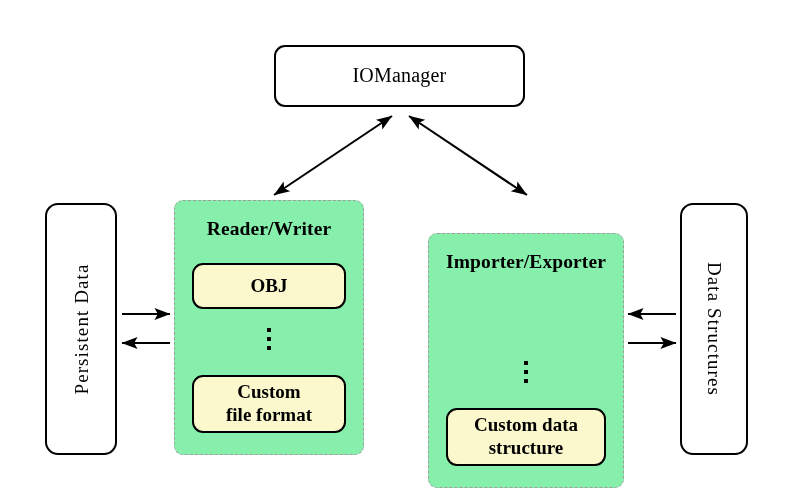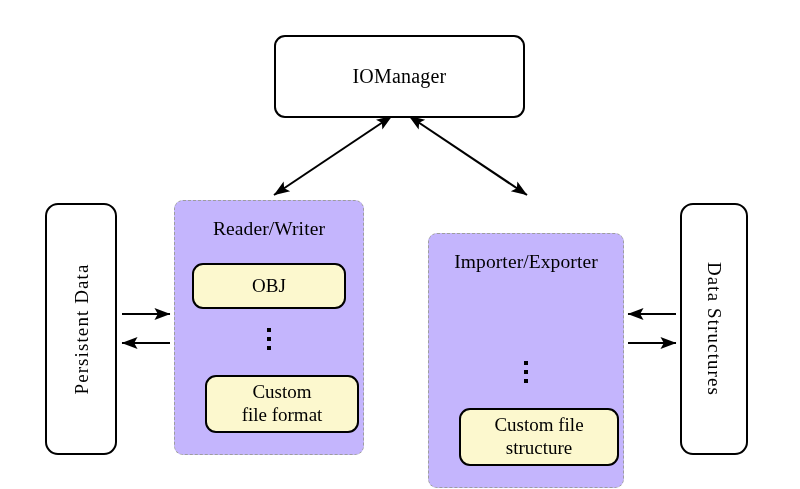--- a/index.html
+++ b/index.html
@@ -32,23 +32,23 @@
   .node .label {
     font-size: 20px;
     line-height: 1.18;
     letter-spacing: .2px;
     white-space: pre-line;
   }
 
   
   #iomanager {
     left: 274px;
-    top: 35px;
+    top: 45px;
     width: 251px;
-    height: 83px;
+    height: 62px;
   }
 
   
   .side-box {
     position: absolute;
     box-sizing: border-box;
     border: 2.6px solid #000000;
     border-radius: 13px;
     background: #ffffff;
     display: flex;
@@ -74,23 +74,24 @@
     left: 680px;
     top: 203px;
     width: 68px;
     height: 252px;
   }
 
   
   .panel {
     position: absolute;
     box-sizing: border-box;
-    background: #c4b5fd;
+    background: #86efac;
     border: 1.6px dashed #9e9e9e;
     border-radius: 9px;
+    font-weight: bold;
   }
   #panel-readerwriter {
     left: 174px;
     top: 200px;
     width: 190px;
     height: 255px;
   }
   #panel-importerexporter {
     left: 428px;
     top: 200px;
@@ -120,21 +121,21 @@
     align-items: center;
     justify-content: center;
     text-align: center;
   }
   .item .label {
     font-size: 19px;
     line-height: 1.2;
     white-space: pre-line;
   }
   .item-top   { left: 17px; top: 62px;  width: calc(100% - 34px); height: 46px; }
-  .item-bot   { left: 30px; top: 174px; width: calc(100% - 34px); height: 58px; }
+  .item-bot   { left: 17px; top: 174px; width: calc(100% - 34px); height: 58px; }
 
   .dots {
     position: absolute;
     left: 0;
     width: 100%;
     top: 122px;
     text-align: center;
     font-size: 22px;
     line-height: 1;
     letter-spacing: 0;
@@ -221,18 +222,18 @@
     <div class="panel-title">Importer/Exporter</div>
 
 
     <div class="dots">
       <span class="dot"></span>
         <span class="dot"></span>
         <span class="dot"></span>
     </div>
 
     <div class="item item-bot">
-      <span class="label">Custom file
+      <span class="label">Custom data
 structure</span>
     </div>
   </div>
 
 </div>
 
 </body></html>

